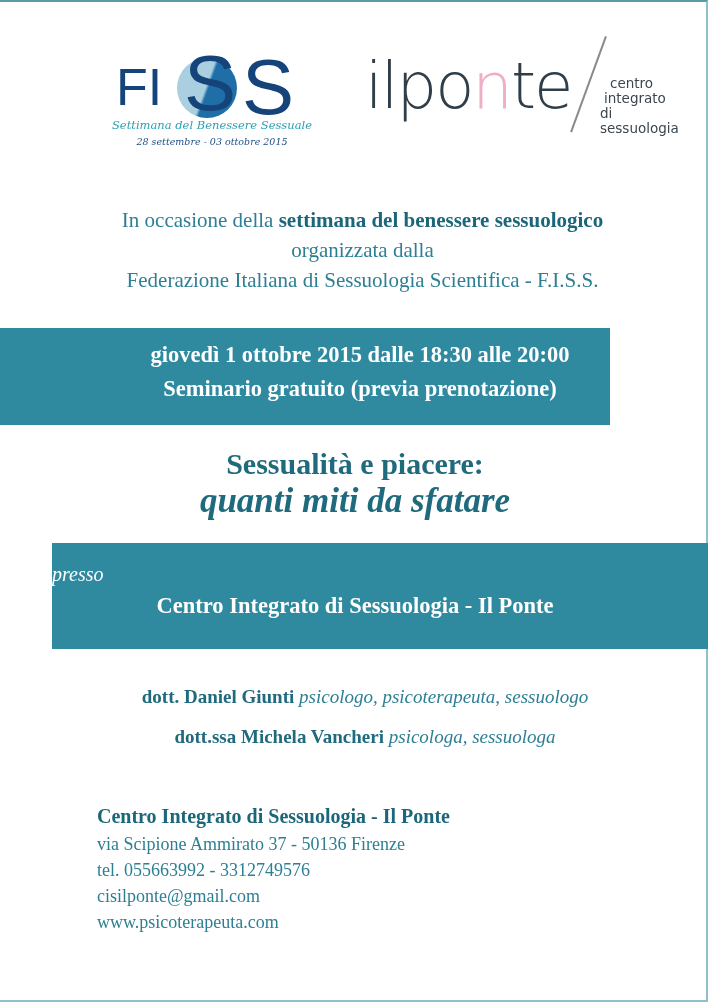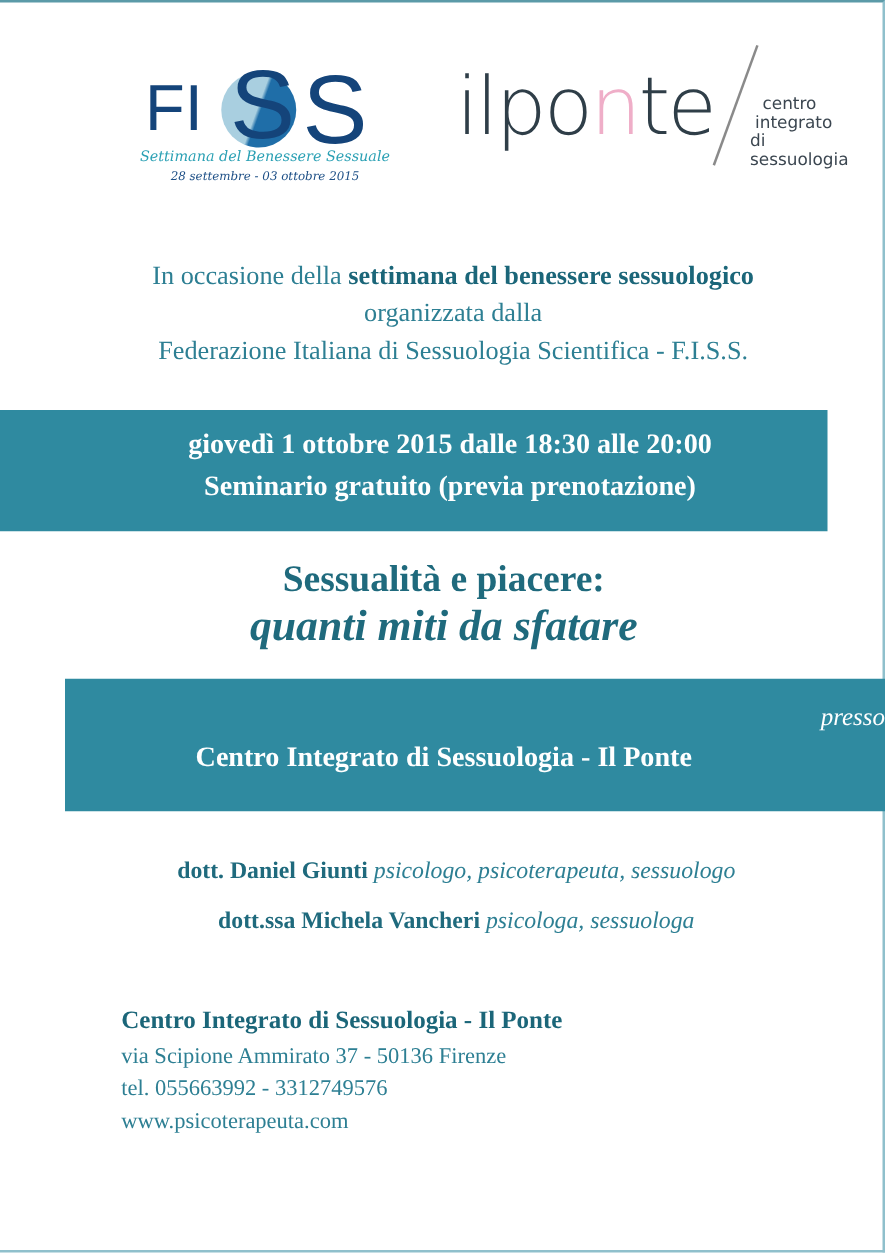--- a/index.html
+++ b/index.html
@@ -69,41 +69,41 @@
   .ponte-tag .l2 { padding-left: 4px; }
   .ponte-tag .l3 { padding-left: 0; }
   
   .intro {
     position: absolute; left: 0; top: 205px; width: 725px; text-align: center;
     color: #2d7f93; font-size: 21px; line-height: 30px;
   }
   .intro b { color: #1b6679; }
   
   .banner1 {
-    position: absolute; left: 0; top: 328px; width: 662px; height: 97px;
+    position: absolute; left: 0; top: 328px; width: 610px; height: 97px;
     background: #2f8aa0;
   }
   .banner1 .l1, .banner1 .l2 {
     position: absolute; left: 0; width: 720px; text-align: center; color: #ffffff;
     font-weight: bold; font-size: 22.5px;
   }
   .banner1 .l1 { top: 14px; }
   .banner1 .l2 { top: 48px; }
   .title {
     position: absolute; left: 0; top: 445px; width: 710px; text-align: center;
     color: #1f6a7d; font-weight: bold;
   }
   .title .t1 { font-size: 30px; line-height: 38px; display: block; }
   .title .t2 { font-size: 35px; line-height: 36px; display: block; font-style: italic; }
   .banner2 {
     position: absolute; left: 52px; top: 543px; width: 656px; height: 106px;
     background: #2f8aa0;
   }
   .banner2 .pre {
-    position: absolute; left: 0; top: 20px; width: 656px; text-align: right;
+    position: absolute; left: 0; top: 20px; width: 656px; text-align: left;
     color: #ffffff; font-style: italic; font-size: 20px;
   }
   .banner2 .name {
     position: absolute; left: 0; top: 50px; width: 606px; text-align: center;
     color: #ffffff; font-weight: bold; font-size: 22.5px;
   }
   
   .speakers {
     position: absolute; left: 0; top: 677px; width: 730px; text-align: center;
     color: #1f6a7d; font-size: 19px; line-height: 40px;
@@ -166,14 +166,15 @@
 
 <div class="speakers">
   <span class="row"><b>dott. Daniel Giunti</b> <i>psicologo, psicoterapeuta, sessuologo</i></span>
   <span class="row"><b>dott.ssa Michela Vancheri</b> <i>psicologa, sessuologa</i></span>
 </div>
 
 <div class="contact">
   <span class="org">Centro Integrato di Sessuologia - Il Ponte</span>
   <span>via Scipione Ammirato 37 - 50136 Firenze</span>
   <span>tel. 055663992 - 3312749576</span>
+  <span>cisilponte@gmail.com</span>
   <span>www.psicoterapeuta.com</span>
 </div>
 
 </body></html>

